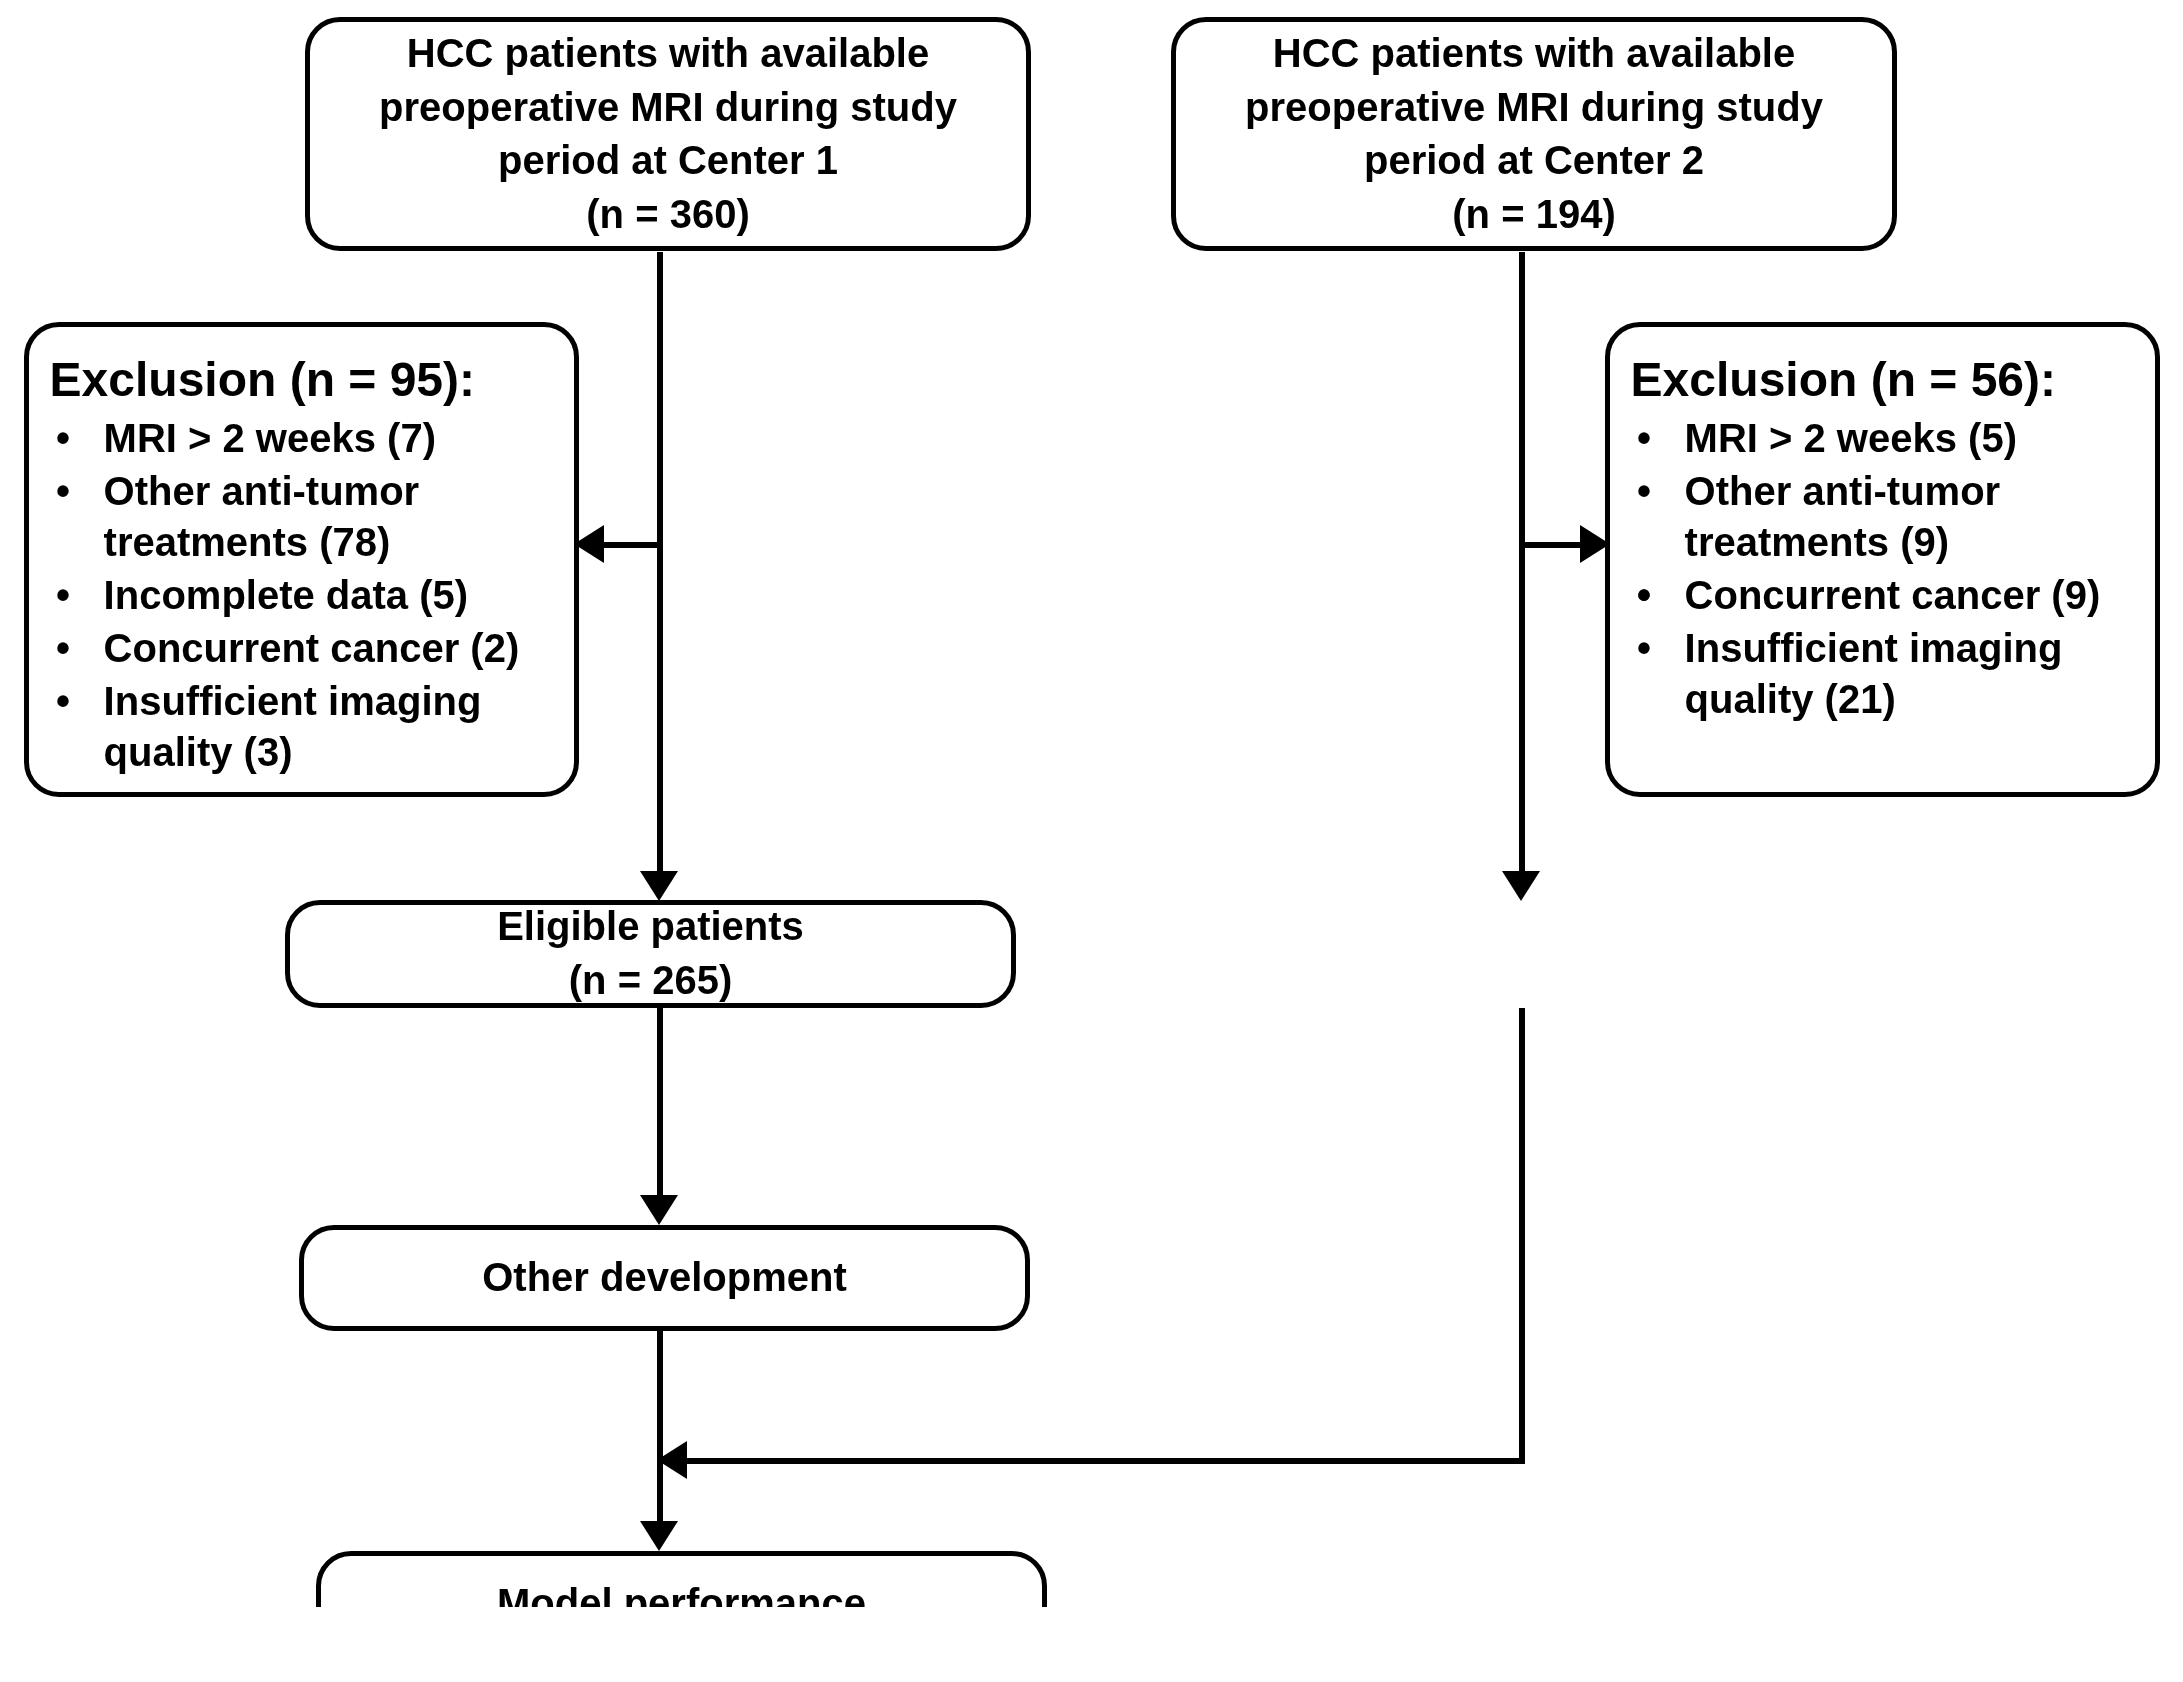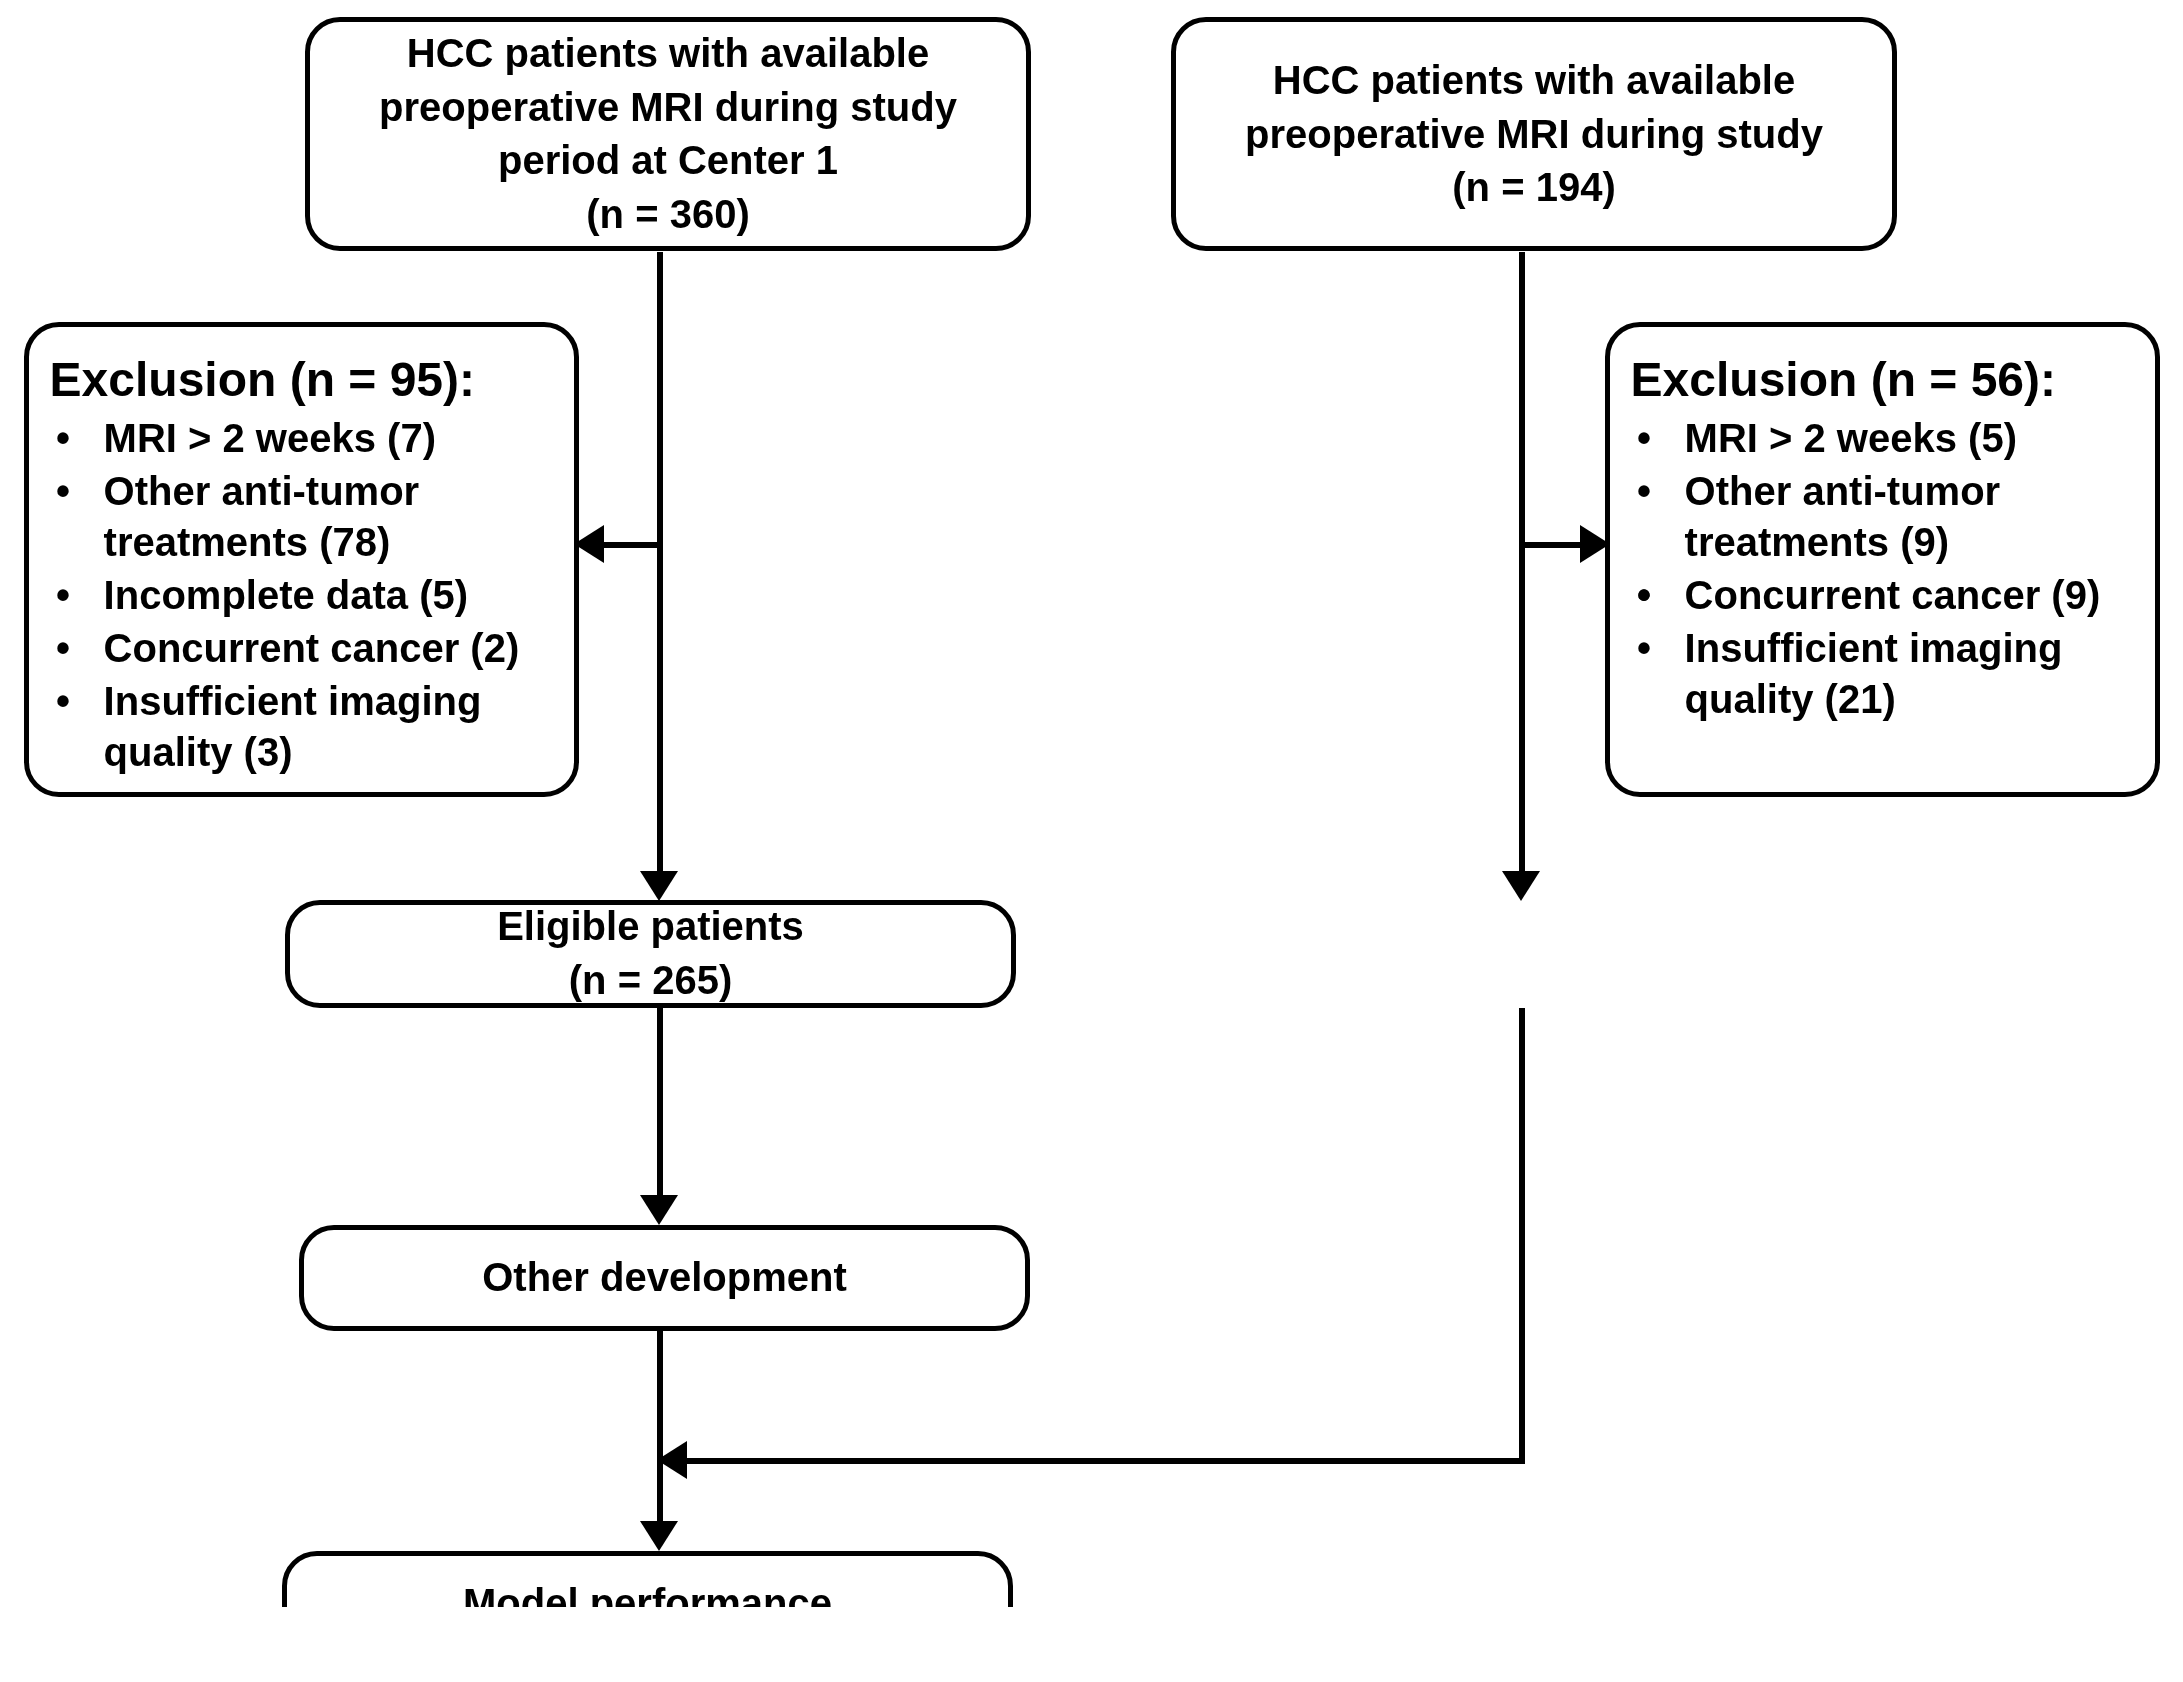--- a/index.html
+++ b/index.html
@@ -146,20 +146,21 @@
   <div class="node" style="left:305px; top:17.4px; width:726px; height:234px;">
     <span class="line">HCC patients with available</span>
     <span class="line">preoperative MRI during study</span>
     <span class="line">period at Center 1</span>
     <span class="line">(n = 360)</span>
   </div>
 
   <div class="node" style="left:1171px; top:17.4px; width:726px; height:234px;">
     <span class="line">HCC patients with available</span>
     <span class="line">preoperative MRI during study</span>
+    <span class="line">period at Center 2</span>
     <span class="line">(n = 194)</span>
   </div>
 
   <div class="node excl" style="left:24px; top:322px; width:555px; height:475px;">
     <div class="excl-title">Exclusion (n = 95):</div>
     <ul class="excl-list">
       <li class="excl-item">
         <span class="bullet">•</span>
         <span>MRI &gt; 2 weeks (7)</span>
       </li>
@@ -214,18 +215,18 @@
   <div class="node" style="left:285px; top:900px; width:731px; height:108px;">
     <span class="line">Eligible patients</span>
     <span class="line">(n = 265)</span>
   </div>
 
 
   <div class="node" style="left:299px; top:1225px; width:731px; height:106px;">
     <span class="line">Other development</span>
   </div>
 
-  <div class="node" style="left:282px; top:1551px; width:731px; height:106px;">
+  <div class="node" style="left:316px; top:1551px; width:731px; height:106px;">
     <span class="line">Model performance</span>
   </div>
 
 </div>
 
 
 </body></html>

